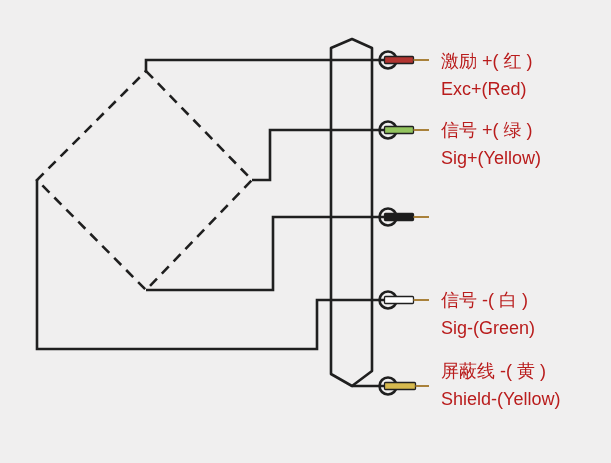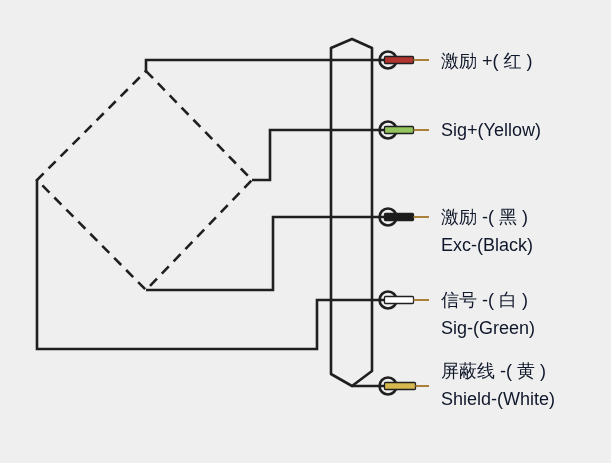--- a/index.html
+++ b/index.html
@@ -23,21 +23,21 @@
   .labels {
     position: absolute;
     left: 0;
     top: 0;
     width: 100%;
     height: 100%;
   }
   .label-block {
     position: absolute;
     left: 441px;
-    color: #0f172a;
+    color: #b91c1c;
     font-size: 18px;
     line-height: 28px;
     white-space: nowrap;
   }
   .label-cn, .label-en {
     display: block;
   }
 </style>
 </head>
 <body>
@@ -83,31 +83,29 @@
     <g>
       <circle cx="388" cy="386" r="8.5" fill="none" stroke="#1f1f1f" stroke-width="2.6"></circle>
       <rect x="384.5" y="382.5" width="31" height="7" rx="1" stroke="#1f1f1f" stroke-width="1.3" fill="#d6b94e"></rect>
       <line x1="415.5" y1="386" x2="429" y2="386" stroke-width="2" stroke="#a9813b"></line>
     </g>
   </svg>
 
   <div class="labels">
     <div class="label-block" style="top:47px">
       <span class="label-cn">激励 +( 红 )</span>
+      <span class="label-en">Exc+(Red)</span>
     </div>
     <div class="label-block" style="top:116px">
+      <span class="label-cn">信号 +( 绿 )</span>
       <span class="label-en">Sig+(Yellow)</span>
-    </div>
-    <div class="label-block" style="top:203px">
-      <span class="label-cn">激励 -( 黑 )</span>
-      <span class="label-en">Exc-(Black)</span>
     </div>
     <div class="label-block" style="top:286px">
       <span class="label-cn">信号 -( 白 )</span>
       <span class="label-en">Sig-(Green)</span>
     </div>
     <div class="label-block" style="top:357px">
       <span class="label-cn">屏蔽线 -( 黄 )</span>
-      <span class="label-en">Shield-(White)</span>
+      <span class="label-en">Shield-(Yellow)</span>
     </div>
   </div>
 
 </div>
 
 </body></html>

